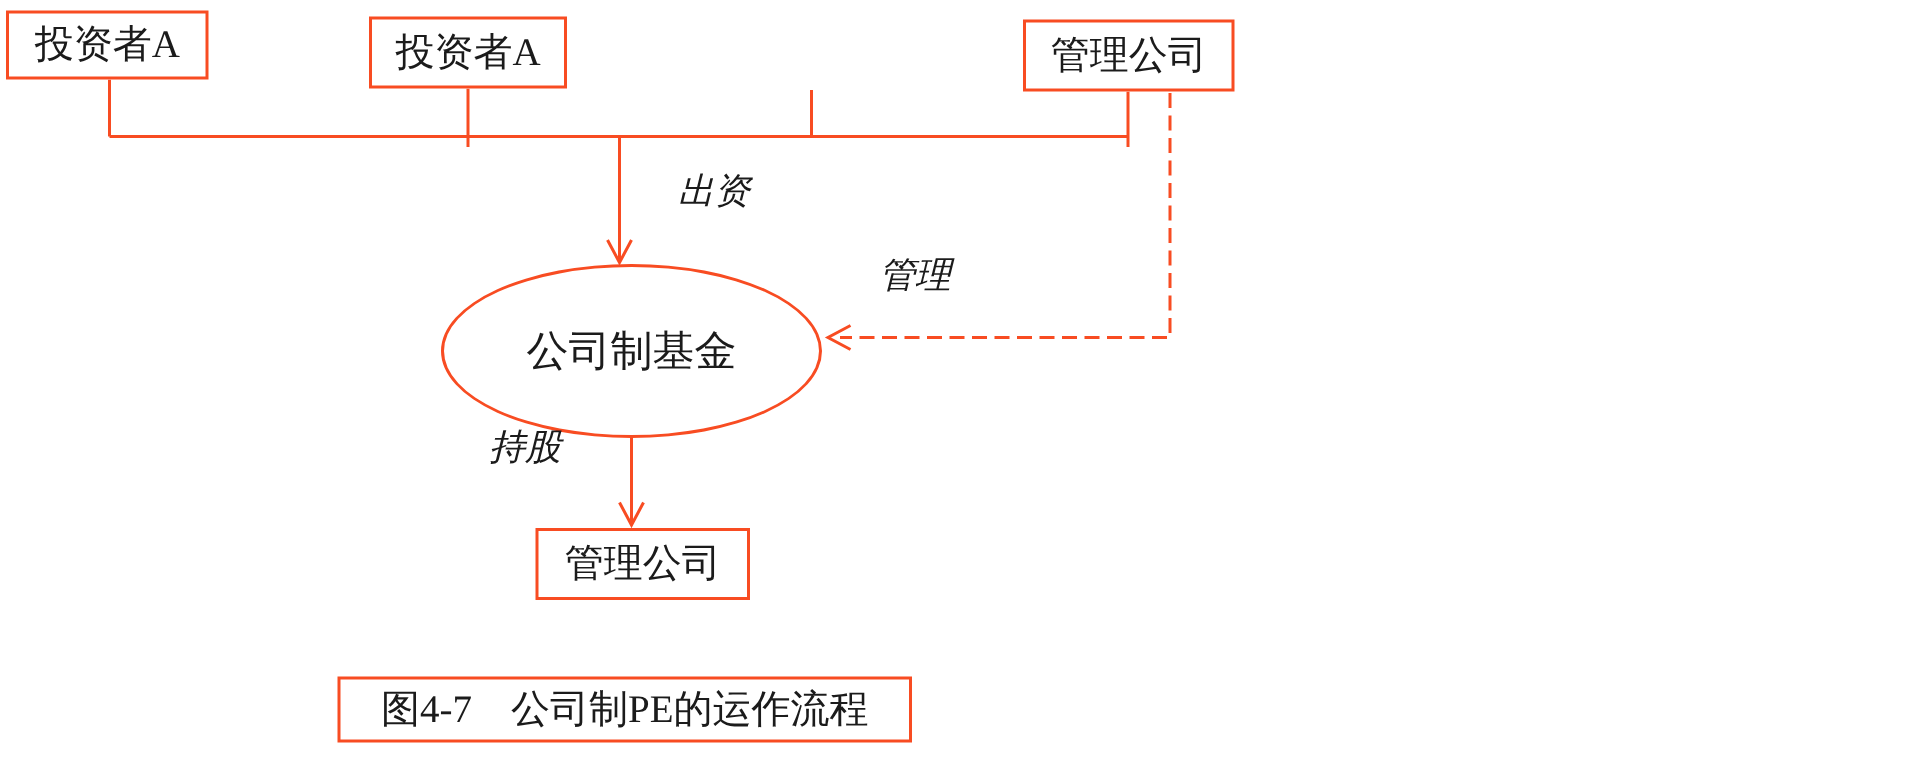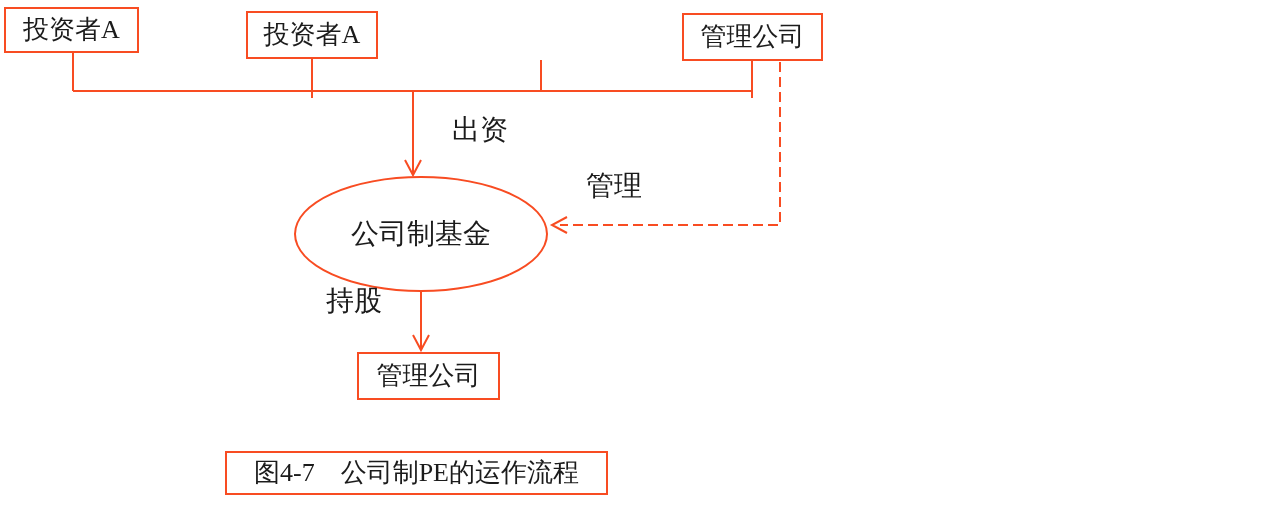--- a/index.html
+++ b/index.html
@@ -51,23 +51,24 @@
     background:var(--bg);
     display:flex;
     align-items:center;
     justify-content:center;
     font-size:28px;
     box-sizing:border-box;
     white-space:nowrap;
   }
   .edge-label{
     position:absolute;
-    font-size:28px;
+    font-size:24px;
     line-height:1;
     white-space:nowrap;
+    font-style:italic;
   }
   #box-investor-a{left:4px;top:7px;width:135px;height:46px;}
   #box-investor-b{left:246px;top:11px;width:132px;height:48px;}
   #box-investor-c{left:479px;top:12px;width:135px;height:48px;}
   #box-management{left:682px;top:13px;width:141px;height:48px;}
   #box-project{left:357px;top:352px;width:143px;height:48px;}
   #box-caption{left:225px;top:451px;width:383px;height:44px;font-size:26px;}
   #label-contribute{left:452px;top:116px;}
   #label-manage{left:586px;top:172px;}
   #label-holdshares{left:326px;top:287px;}

